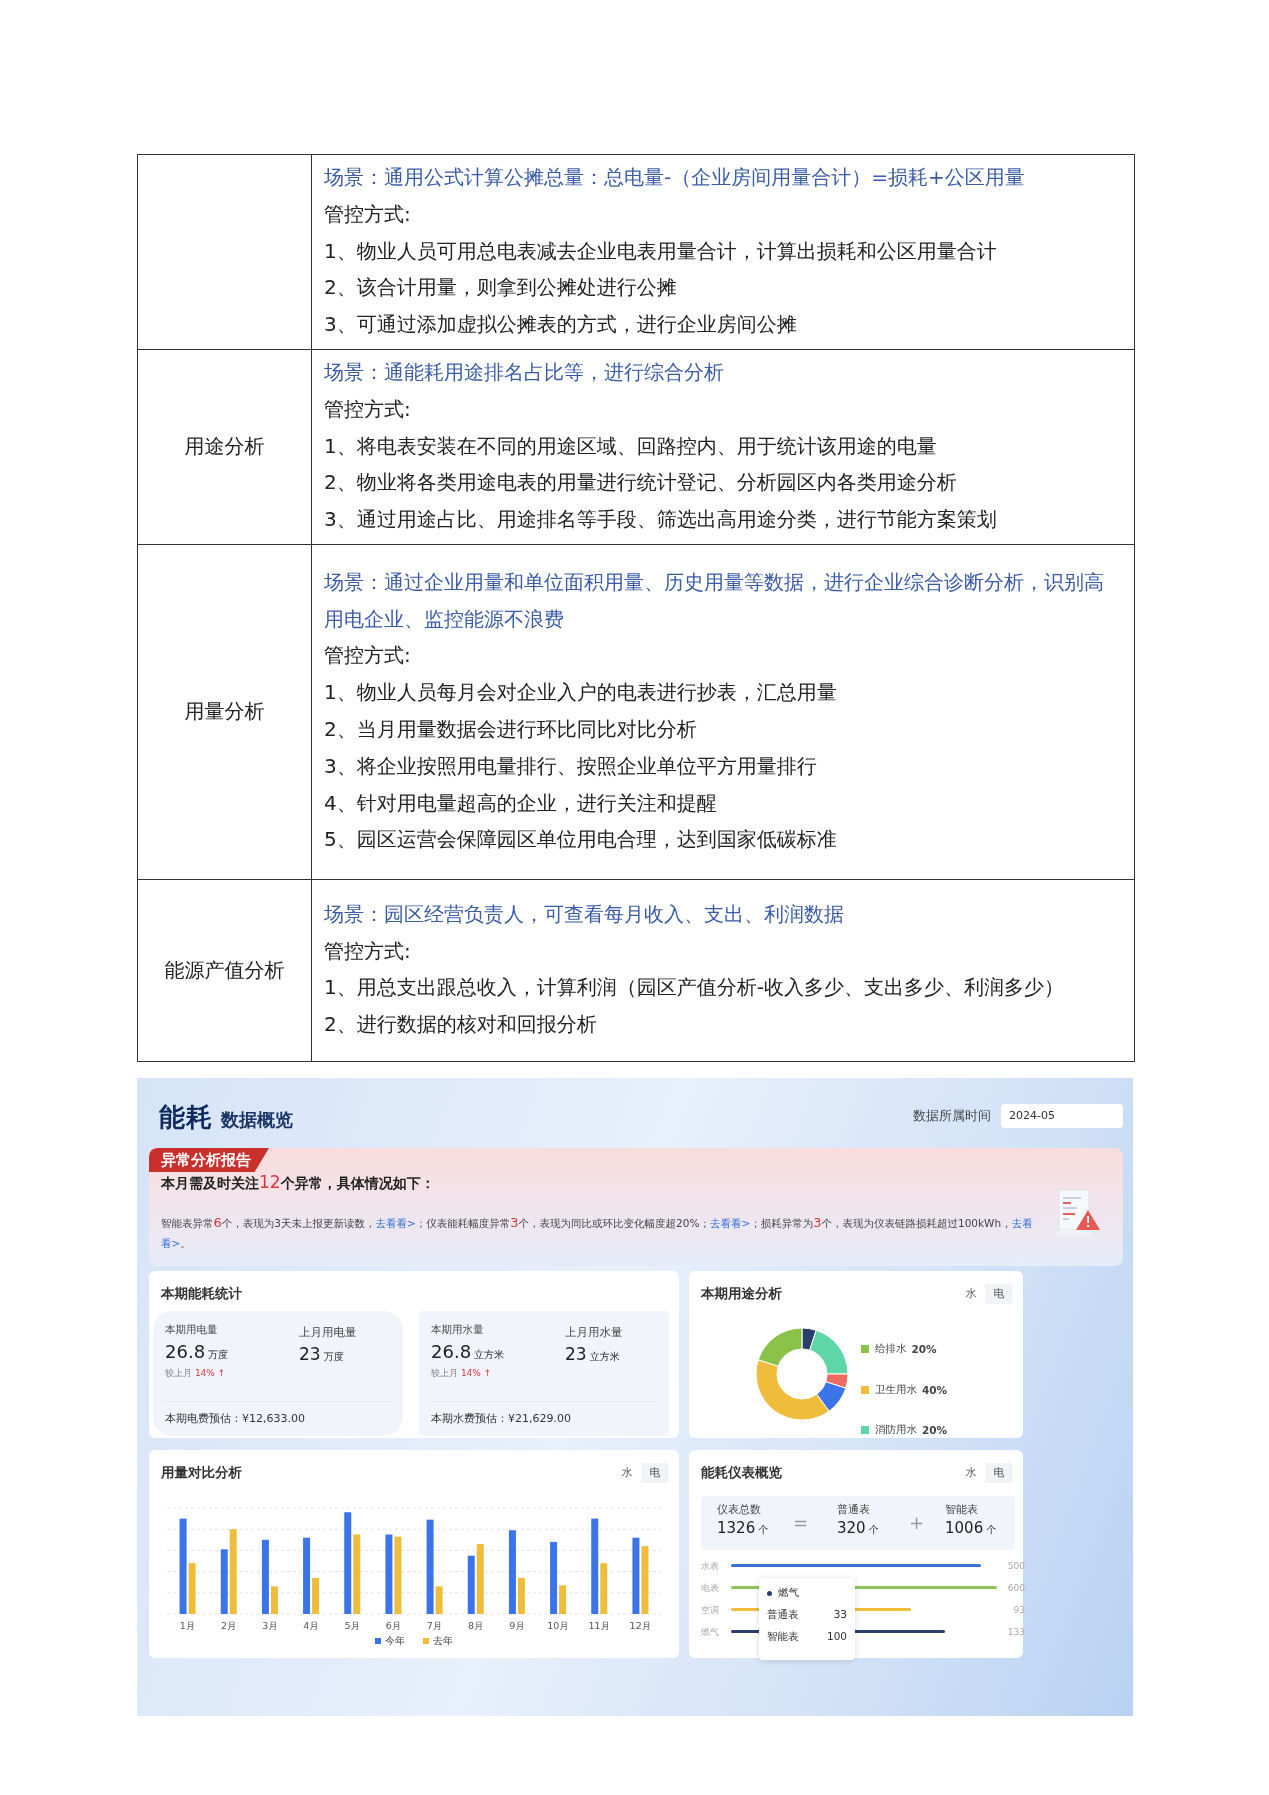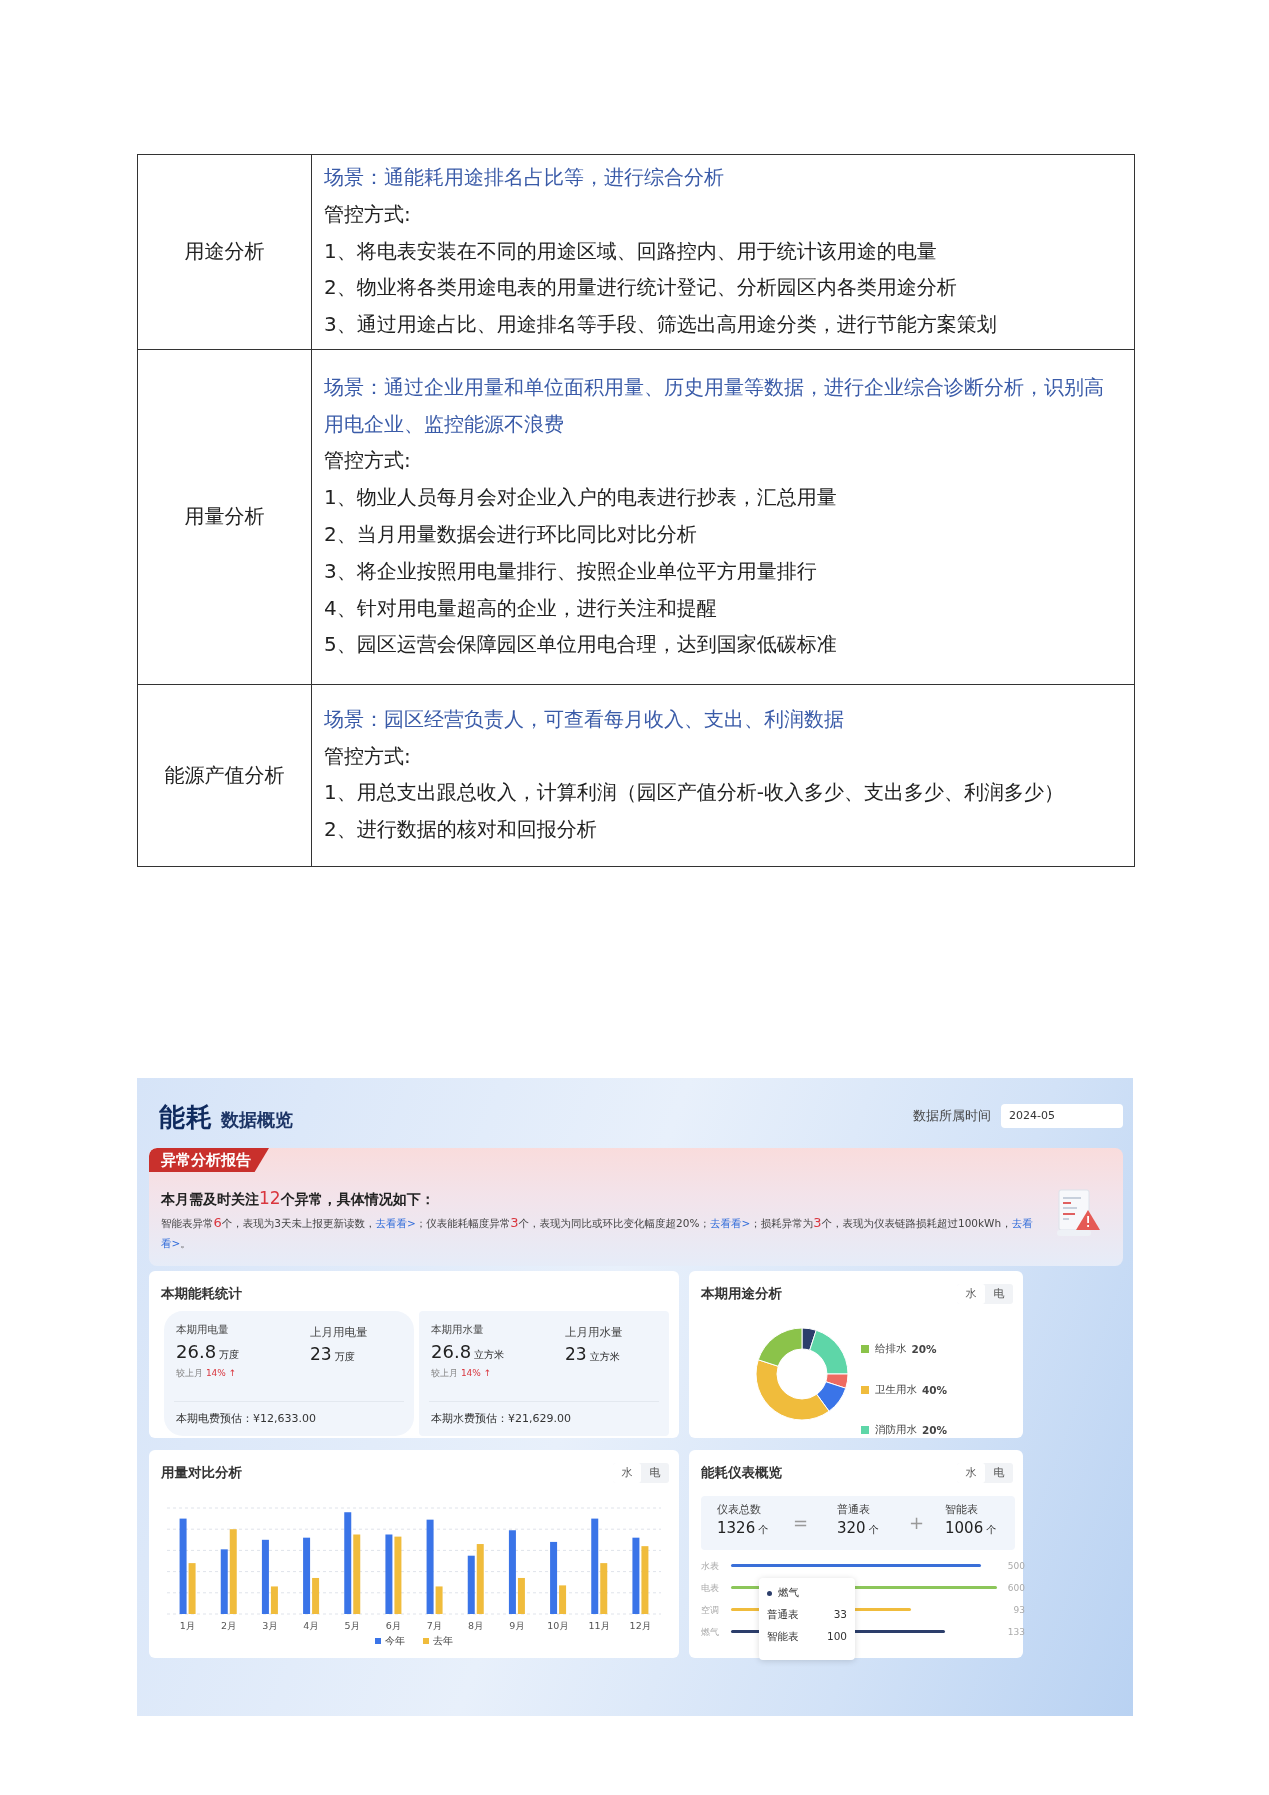--- a/index.html
+++ b/index.html
@@ -37,21 +37,21 @@
     position: absolute; left: 12px; top: 70px; width: 974px; height: 118px;
     background: linear-gradient(180deg, #f9dcdc 0%, #f3e3ea 40%, #e6ecf8 100%);
     border-radius: 8px; overflow: hidden;
   }
   .alert-tag {
     position: absolute; left: 0; top: 0; height: 24px; padding: 0 18px 0 12px;
     background: #c9302c; color: #fff; font-size: 15px; font-weight: bold; line-height: 24px;
     clip-path: polygon(0 0, 100% 0, 88% 100%, 0 100%);
     border-top-left-radius: 8px;
   }
-  .alert-head { position: absolute; left: 12px; top: 40px; font-size: 14px; font-weight: bold; color: #222; }
+  .alert-head { position: absolute; left: 12px; top: 24px; font-size: 14px; font-weight: bold; color: #222; }
   .alert-head .num { color: #d9363e; font-size: 17px; font-weight: normal; }
   .alert-body { position: absolute; left: 12px; top: 65px; width: 880px; font-size: 10.5px; color: #444; line-height: 20px; }
   .alert-body .num { color: #d9363e; font-size: 13px; }
   .alert-body .link { color: #2f6bd9; cursor: pointer; }
   .alert-icon { position: absolute; right: 22px; top: 40px; width: 46px; height: 52px; }
 
   .card { position: absolute; background: #fff; border-radius: 6px; }
   .card-title { position: absolute; left: 12px; top: 14px; font-size: 13.5px; font-weight: bold; color: #333; }
   .toggle { position: absolute; right: 10px; top: 13px; display: flex; background: #f1f3f6; border-radius: 3px; height: 20px; }
   .toggle span { width: 28px; text-align: center; font-size: 11px; line-height: 20px; color: #555; cursor: pointer; }
@@ -90,20 +90,30 @@
   }
   .tooltip .t-title { font-size: 10.5px; color: #333; display: flex; align-items: center; }
   .tooltip .t-title .dot { width: 5px; height: 5px; border-radius: 50%; background: #2c3e6b; margin-right: 6px; }
   .tooltip .t-row { display: flex; justify-content: space-between; font-size: 10.5px; color: #333; margin-top: 8px; }
 </style>
 </head>
 <body>
 
 <table class="doc-table">
   <tbody>
+      <tr style="height:186px;">
+    <td class="label"></td>
+    <td class="content">
+      <div class="line scene">场景：通用公式计算公摊总量：总电量-（企业房间用量合计）=损耗+公区用量</div>
+      <div class="line">管控方式:</div>
+      <div class="line">1、物业人员可用总电表减去企业电表用量合计，计算出损耗和公区用量合计</div>
+      <div class="line">2、该合计用量，则拿到公摊处进行公摊</div>
+      <div class="line">3、可通过添加虚拟公摊表的方式，进行企业房间公摊</div>
+    </td>
+  </tr>
   <tr style="height:192px;">
     <td class="label">用途分析</td>
     <td class="content">
       <div class="line scene">场景：通能耗用途排名占比等，进行综合分析</div>
       <div class="line">管控方式:</div>
       <div class="line">1、将电表安装在不同的用途区域、回路控内、用于统计该用途的电量</div>
       <div class="line">2、物业将各类用途电表的用量进行统计登记、分析园区内各类用途分析</div>
       <div class="line">3、通过用途占比、用途排名等手段、筛选出高用途分类，进行节能方案策划</div>
     </td>
   </tr>
@@ -158,21 +168,21 @@
       <rect x="8" y="30" width="6" height="2" fill="#c8d0dc"></rect>
       <rect x="2" y="42" width="34" height="6" rx="3" fill="#eef1f6"></rect>
       <path d="M33 22 L45 42 L21 42 Z" fill="#e55a55"></path>
       <rect x="32.2" y="28" width="1.8" height="7" fill="#fff"></rect>
       <rect x="32.2" y="37" width="1.8" height="2" fill="#fff"></rect>
     </svg>
   </div>
 
   <div class="card" style="left:12px; top:193px; width:530px; height:167px;">
     <div class="card-title">本期能耗统计</div>
-    <div class="stat-box" style="left:15px;border-radius:19px;">
+    <div class="stat-box" style="left:4px;border-radius:19px;">
       <div class="cur-label">本期用电量</div>
       <div class="prev-label">上月用电量</div>
       <div class="cur-val"><span>26.8</span><span class="unit">万度</span></div>
       <div class="prev-val"><span>23</span><span class="unit">万度</span></div>
       <div class="compare"><span>较上月</span> <span class="pct">14%</span> <span class="pct">↑</span></div>
       <div class="divider"></div>
       <div class="fee">本期电费预估：¥12,633.00</div>
     </div>
     <div class="stat-box" style="left:270px;">
       <div class="cur-label">本期用水量</div>

